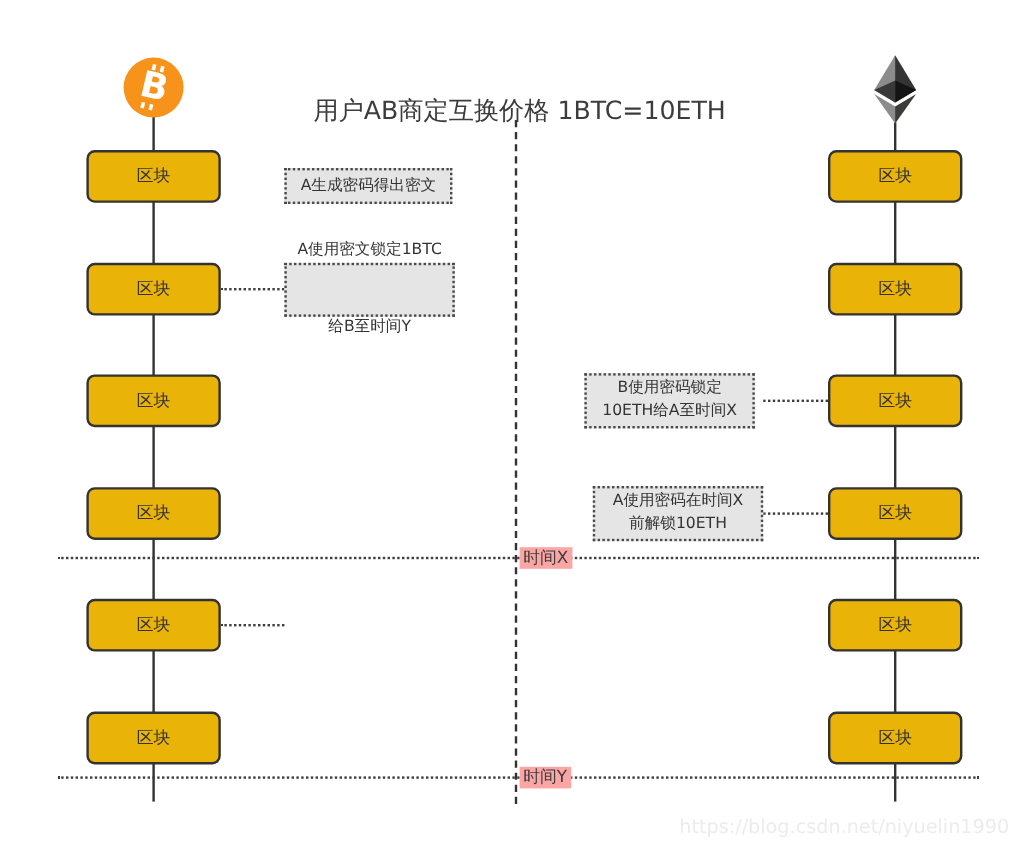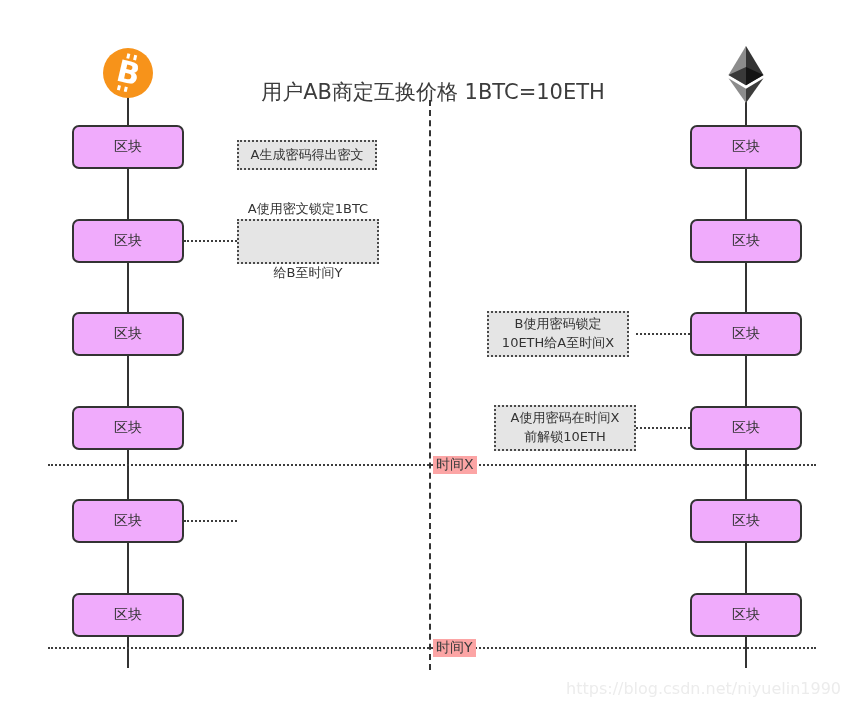--- a/index.html
+++ b/index.html
@@ -21,21 +21,21 @@
   
   .title{position:absolute;left:433px;top:78px;transform:translateX(-50%);
     font-size:21px;color:#3c3c3c;white-space:nowrap;z-index:4;}
 
   
   .vline-solid{position:absolute;width:0;border-left:2px solid #333;z-index:1;}
   .vline-dashed{position:absolute;width:0;border-left:2px dashed #333;z-index:0;}
   .hline-dotted{position:absolute;height:0;border-top:2px dotted #3d3d3d;z-index:1;}
 
   
-  .block{position:absolute;width:112px;height:44px;background:#f0abfc;border:2px solid #333;
+  .block{position:absolute;width:112px;height:44px;background:#eab308;border:2px solid #333;
     border-radius:7px;display:flex;align-items:center;justify-content:center;
     font-size:14px;color:#333;box-sizing:border-box;z-index:2;}
 
   
   .note{position:absolute;width:142px;background:#e5e5e5;border:2px dotted #4a4a4a;
     display:flex;flex-direction:column;align-items:center;justify-content:center;
     font-size:13px;color:#333;text-align:center;line-height:1.45;box-sizing:border-box;z-index:2;
     padding:2px 3px;}
 
   

